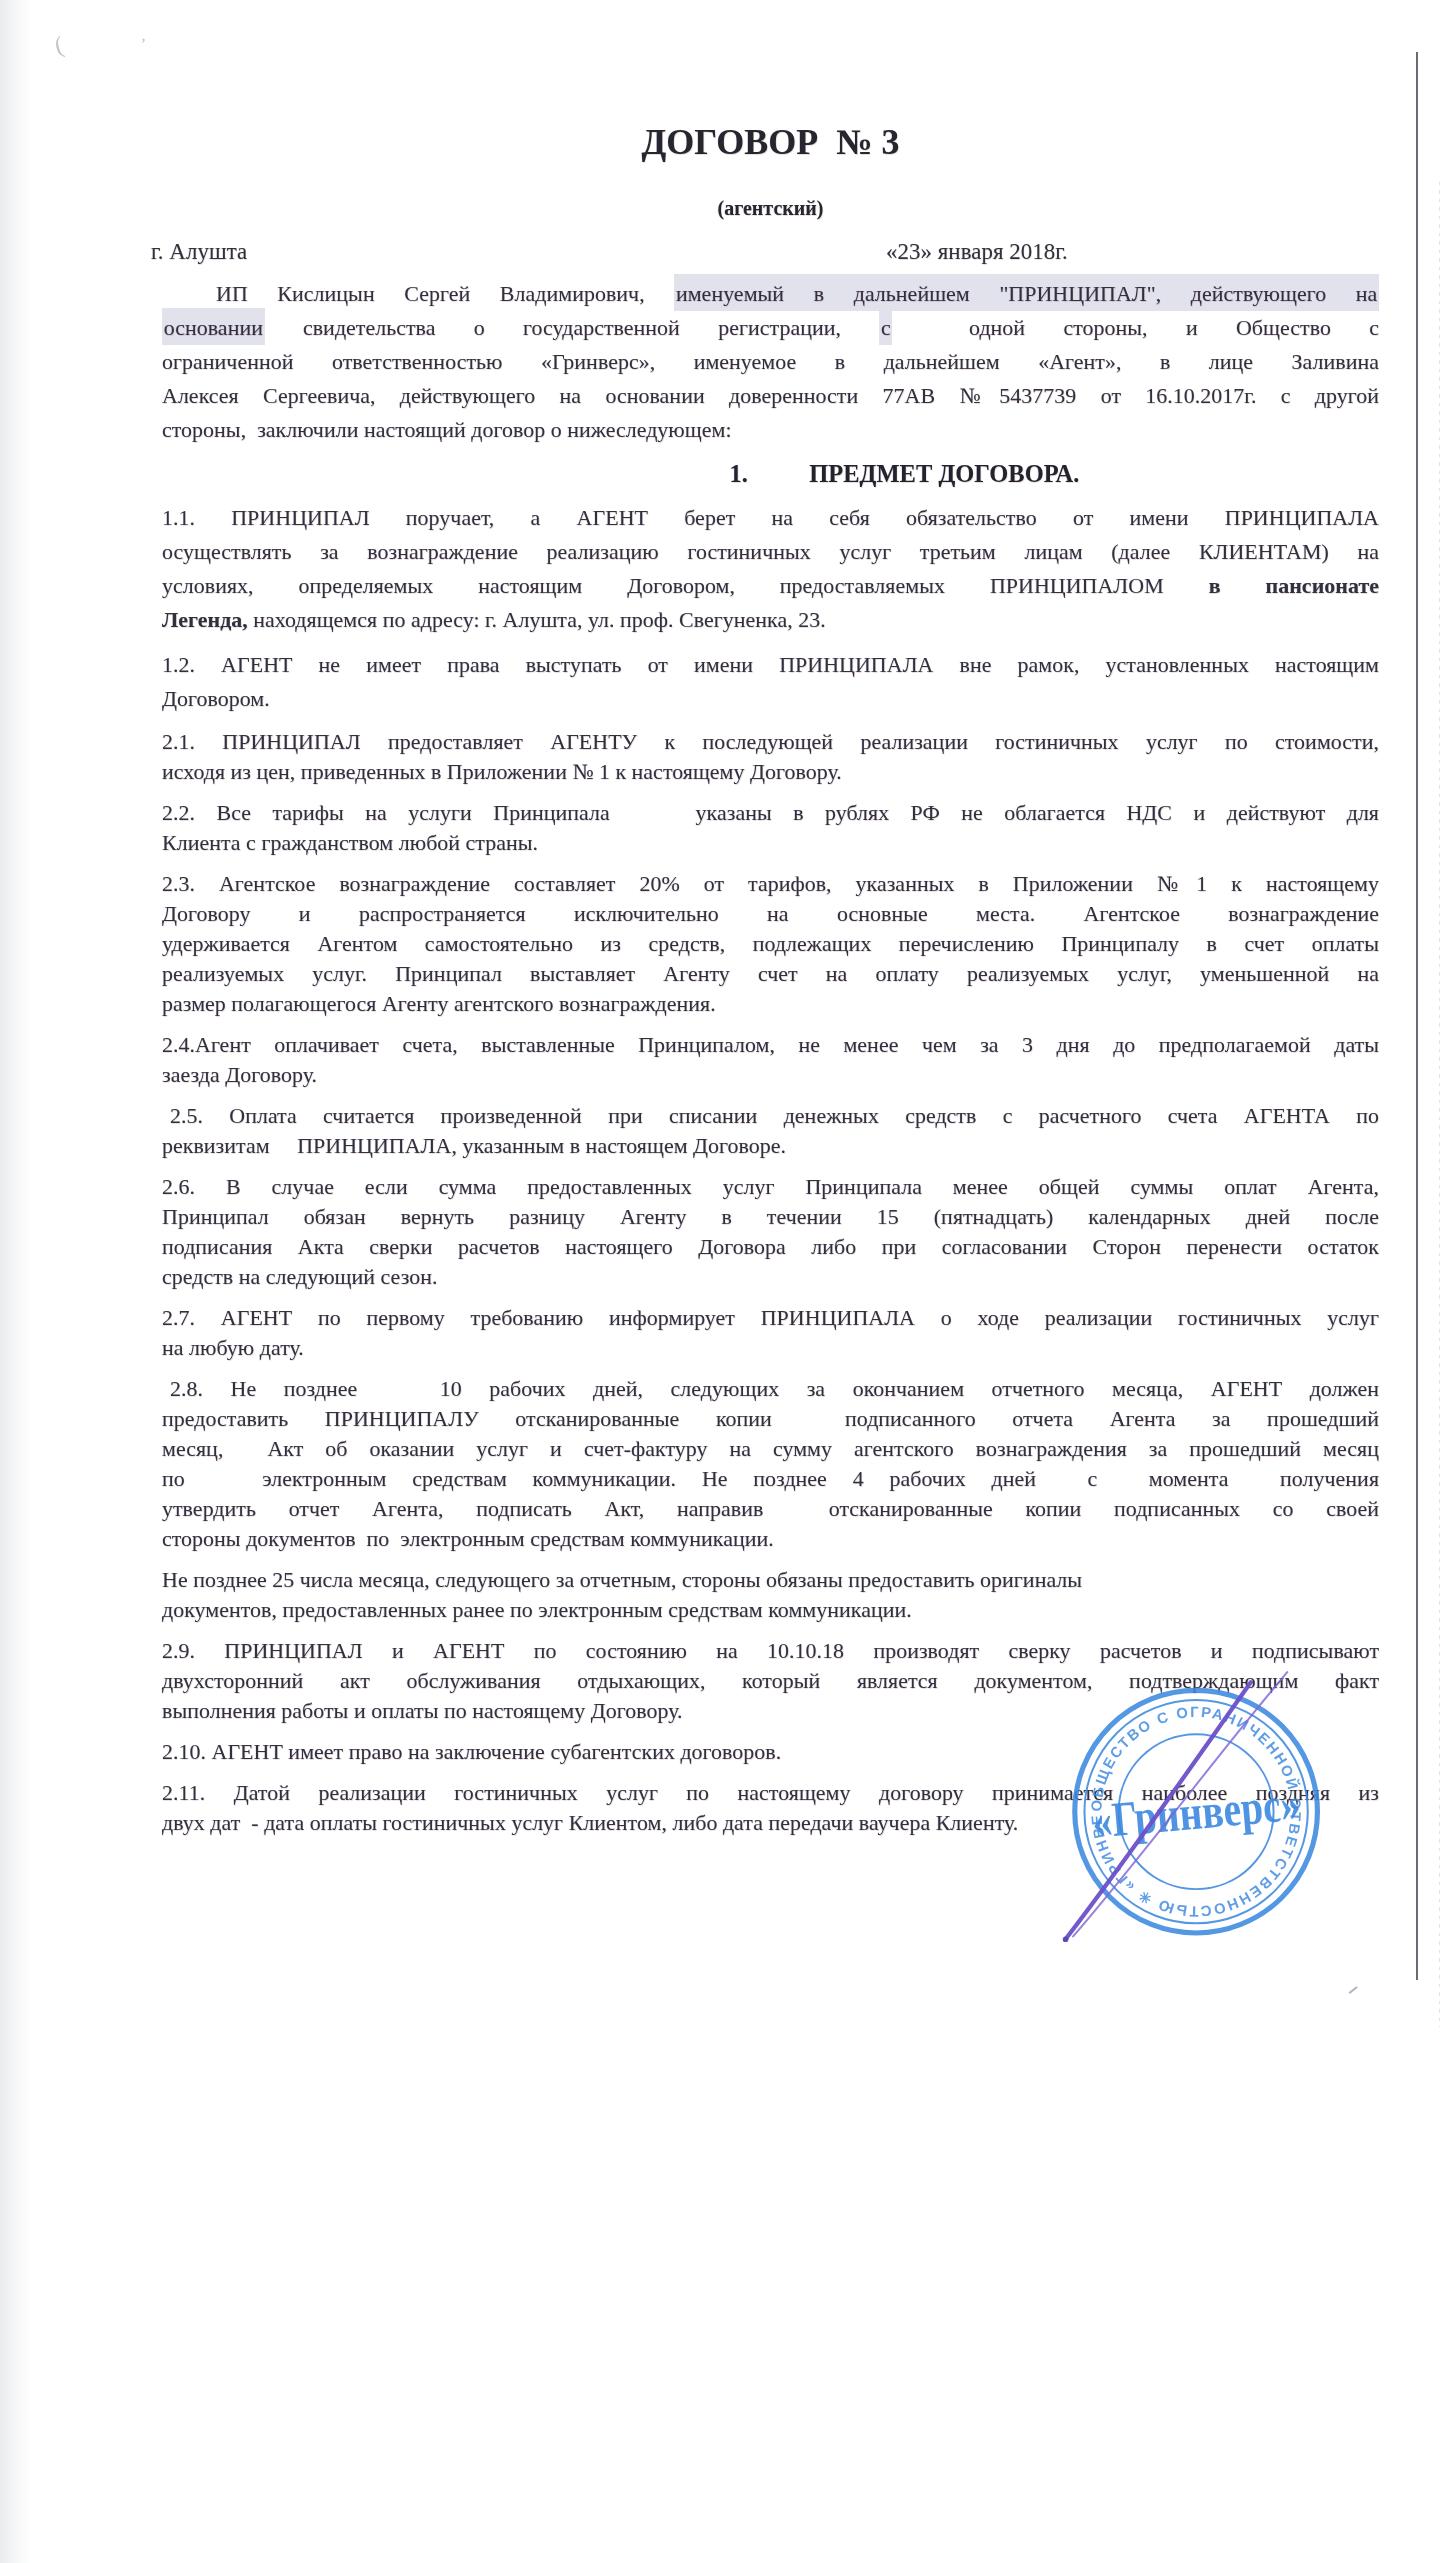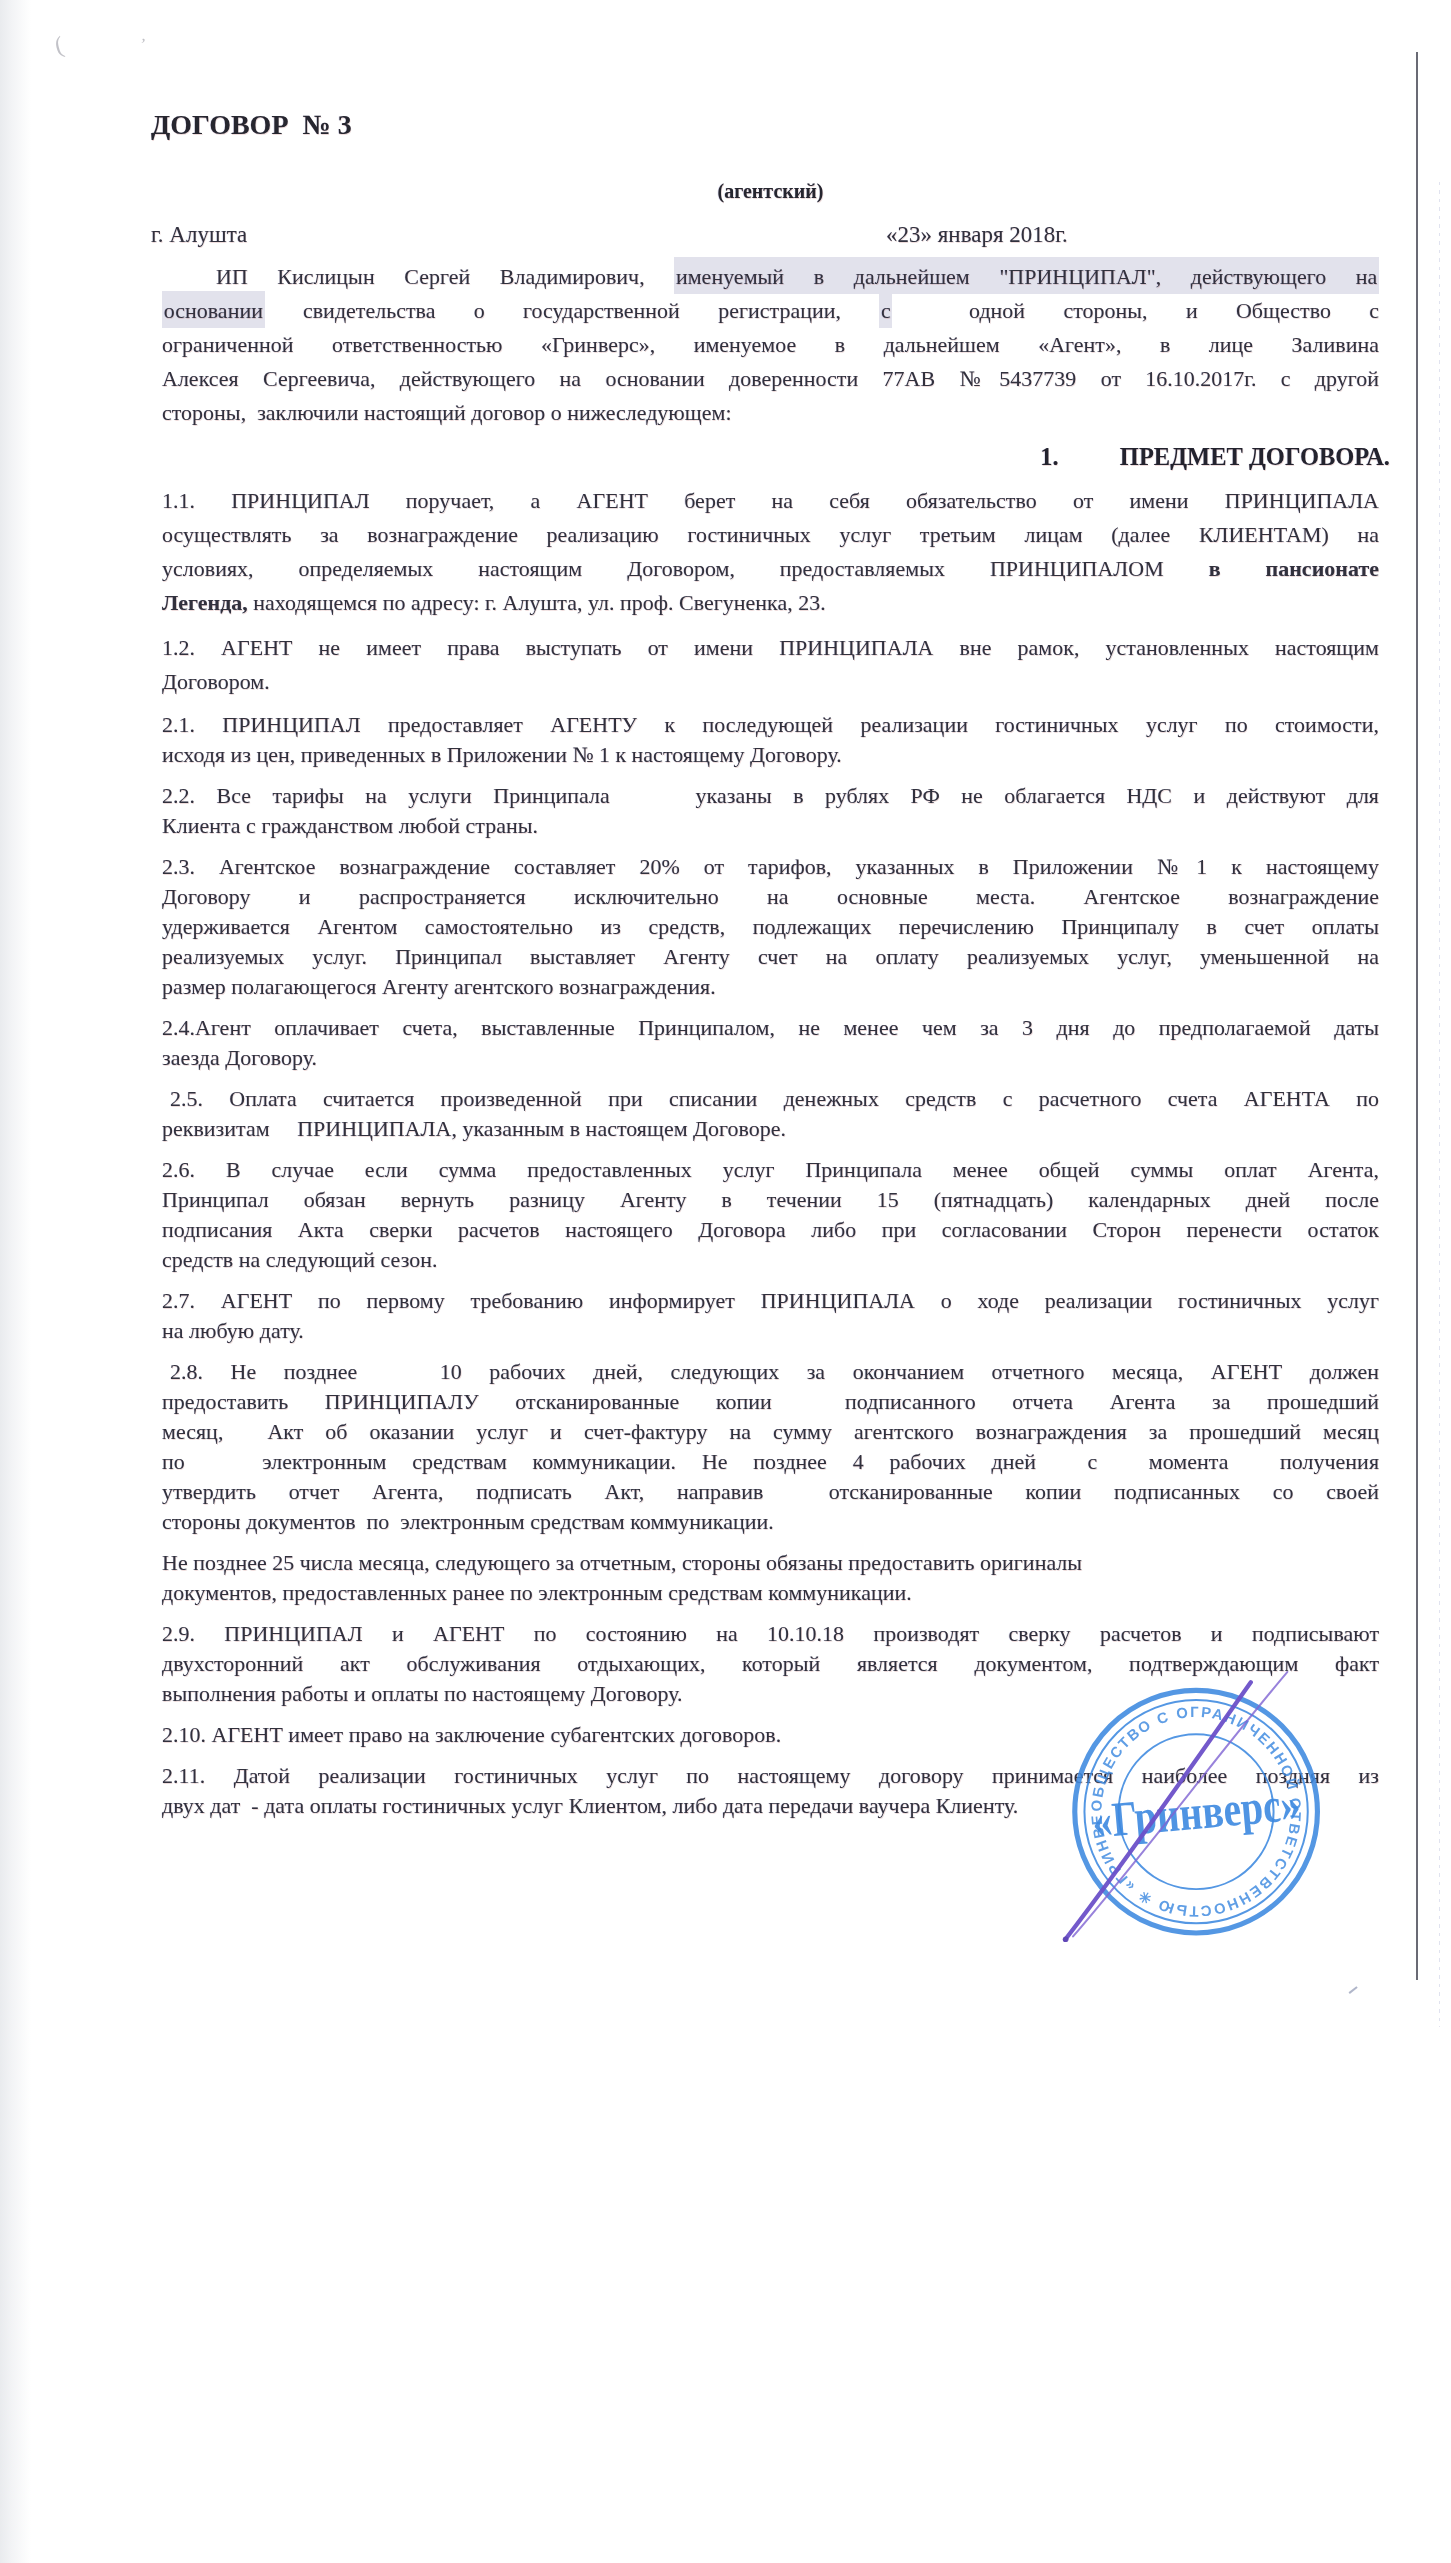--- a/index.html
+++ b/index.html
@@ -38,37 +38,37 @@
     background:#7c85a6;transform:rotate(-38deg);opacity:.6;
   }
 
   .text-col{
     position:absolute;left:151px;top:111px;width:1239px;
     color:#31313d;
     font-size:22px;
     text-shadow:0.6px 0.6px 0 rgba(150,40,40,.16),-0.6px 0 0 rgba(40,40,150,.16);
   }
   .title{
-    text-align:left;font-weight:700;font-size:28px;line-height:28.5px;color:#26262f;
+    text-align:center;font-weight:700;font-size:36px;line-height:28.5px;color:#26262f;margin-top:17px;
   }
   .subtitle{
     text-align:center;font-weight:700;font-size:20px;line-height:27px;margin-top:38px;color:#26262f;
   }
   .meta-row{
     position:relative;margin-top:16px;height:28.5px;line-height:28.5px;font-size:23px;
   }
   .meta-city{position:absolute;left:0;top:0;}
   .meta-date{position:absolute;left:735px;top:0;}
 
   .doc-body{margin-top:6.8px;}
   .heading{
     font-weight:700;font-size:24.5px;line-height:32px;color:#23232e;
     white-space:pre-wrap;
   }
-  #blk-h1{margin-top:10.3px;margin-bottom:3px;text-align:right;padding-left:268px;}
+  #blk-h1{margin-top:10.3px;margin-bottom:3px;text-align:center;padding-left:268px;}
   #blk-h2{margin-top:5.7px;margin-bottom:4.6px;text-align:center;padding-left:0;}
 
   .para{margin:11px;}
   .line{
     line-height:34px;
     text-align:justify;
     text-align-last:justify;
   }
   .line.last{text-align-last:left;}
   .para.align-left .line{text-align:left;text-align-last:left;}

